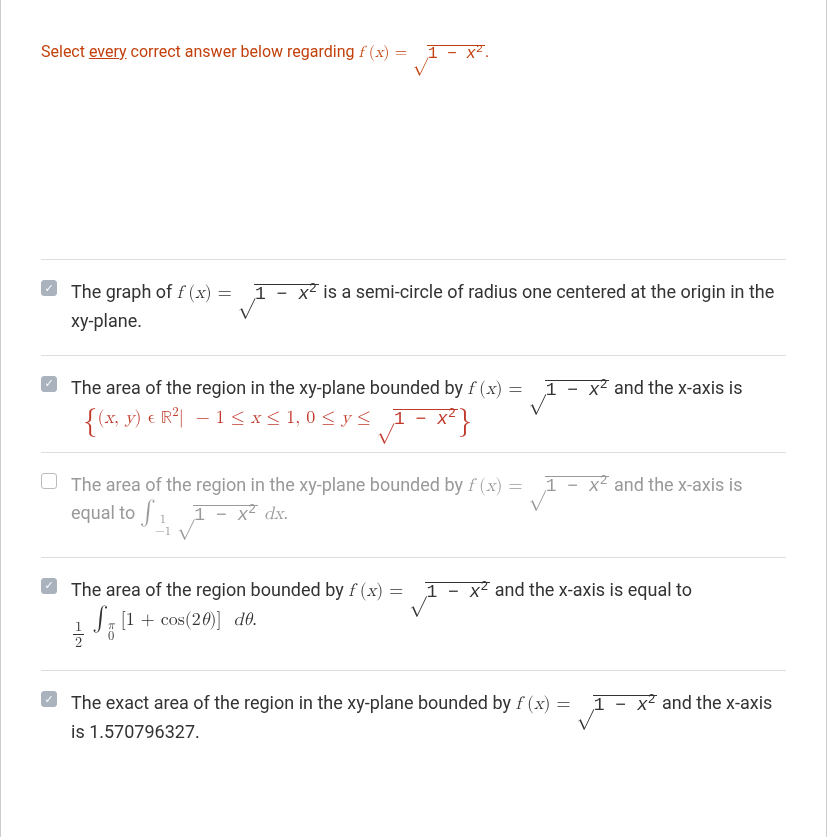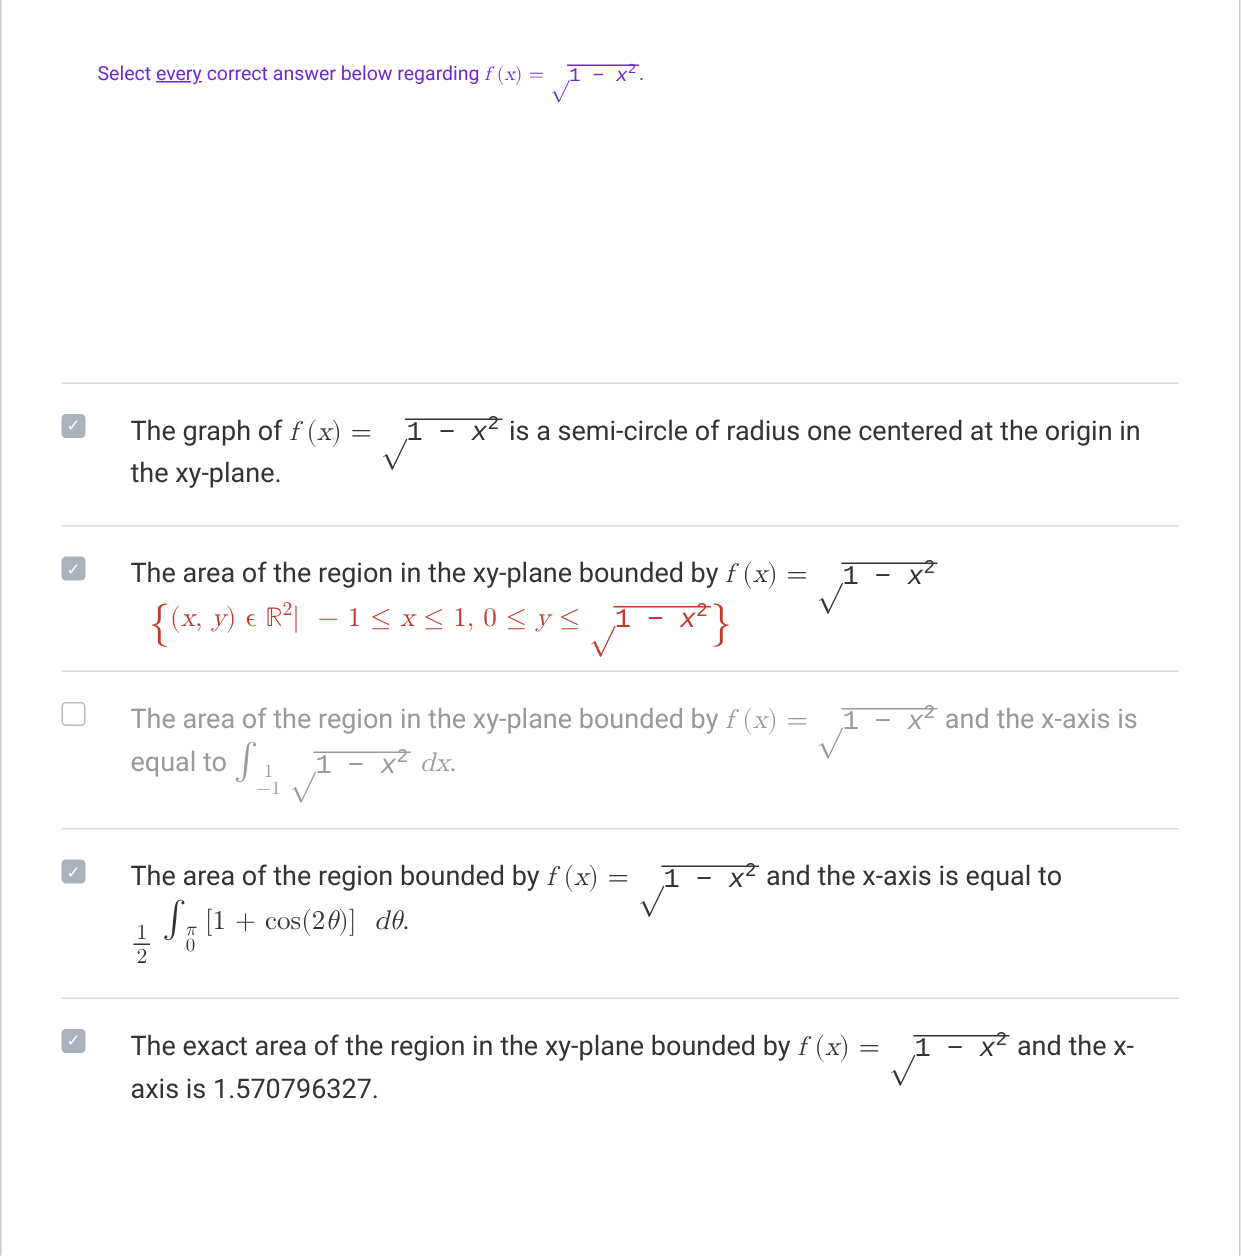--- a/index.html
+++ b/index.html
@@ -10,24 +10,24 @@
     width: 827px;
     height: 837px;
     overflow: hidden;
     border-left: 1px solid #ccc;
     border-right: 1px solid #ccc;
   }
   .page {
     padding: 0;
   }
   .prompt {
-    padding: 40px 40px 0 64px;
-    font-size: 13px;
+    padding: 40px 40px 0 40px;
+    font-size: 16px;
     line-height: 1.5;
-    color: #6d28d9;
+    color: #c2410c;
   }
   .underline { text-decoration: underline; }
   .math {
     font-family: "Latin Modern Math", "STIX Two Math", "Cambria Math", "Times New Roman", serif;
     white-space: nowrap;
   }
   .math .f { font-style: italic; }
   .math .sqrt {
     display: inline-flex;
     align-items: flex-start;
@@ -80,21 +80,21 @@
     vertical-align: -0.25em;
   }
   .answers {
     margin: 195px 40px 0 40px;
     border-top: 1px solid #ddd;
   }
   .answer {
     border-bottom: 1px solid #ddd;
     padding: 18px 0 20px 0;
     display: flex;
-    gap: 30px;
+    gap: 14px;
     font-size: 18px;
     line-height: 1.55;
     color: #333;
   }
   .answer:last-child { border-bottom: none; }
   .answer.disabled { color: #999; }
   .cb {
     flex: 0 0 auto;
     width: 16px;
     height: 16px;
@@ -144,21 +144,21 @@
             </span></span><span> is a semi-circle of radius one centered at the origin in the xy-plane.</span>
       </span>
     </div>
 
     <div class="answer">
       <span class="cb checked"></span>
       <span class="text">
         <span>The area of the region in the xy-plane bounded by </span><span class="math"><span class="f">f</span> (<span class="f">x</span>) = <span class="sqrt">
               <span class="surd">√</span>
               <span class="radicand">1 − <span class="f">x</span><sup>2</sup></span>
-            </span></span><br>
+            </span></span><span> and the x-axis is </span><br>
         <span class="math set-hl"><span class="lbrace">{</span>(<span class="f">x</span>, <span class="f">y</span>)&nbsp;ϵ ℝ<sup>2</sup>|&nbsp;&nbsp;− 1 ≤ <span class="f">x</span> ≤ 1,&nbsp;0 ≤ <span class="f">y</span> ≤ <span class="sqrt">
               <span class="surd">√</span>
               <span class="radicand">1 − <span class="f">x</span><sup>2</sup></span>
             </span><span class="rbrace">}</span></span>
       </span>
     </div>
 
     <div class="answer disabled">
       <span class="cb"></span>
       <span class="text">

